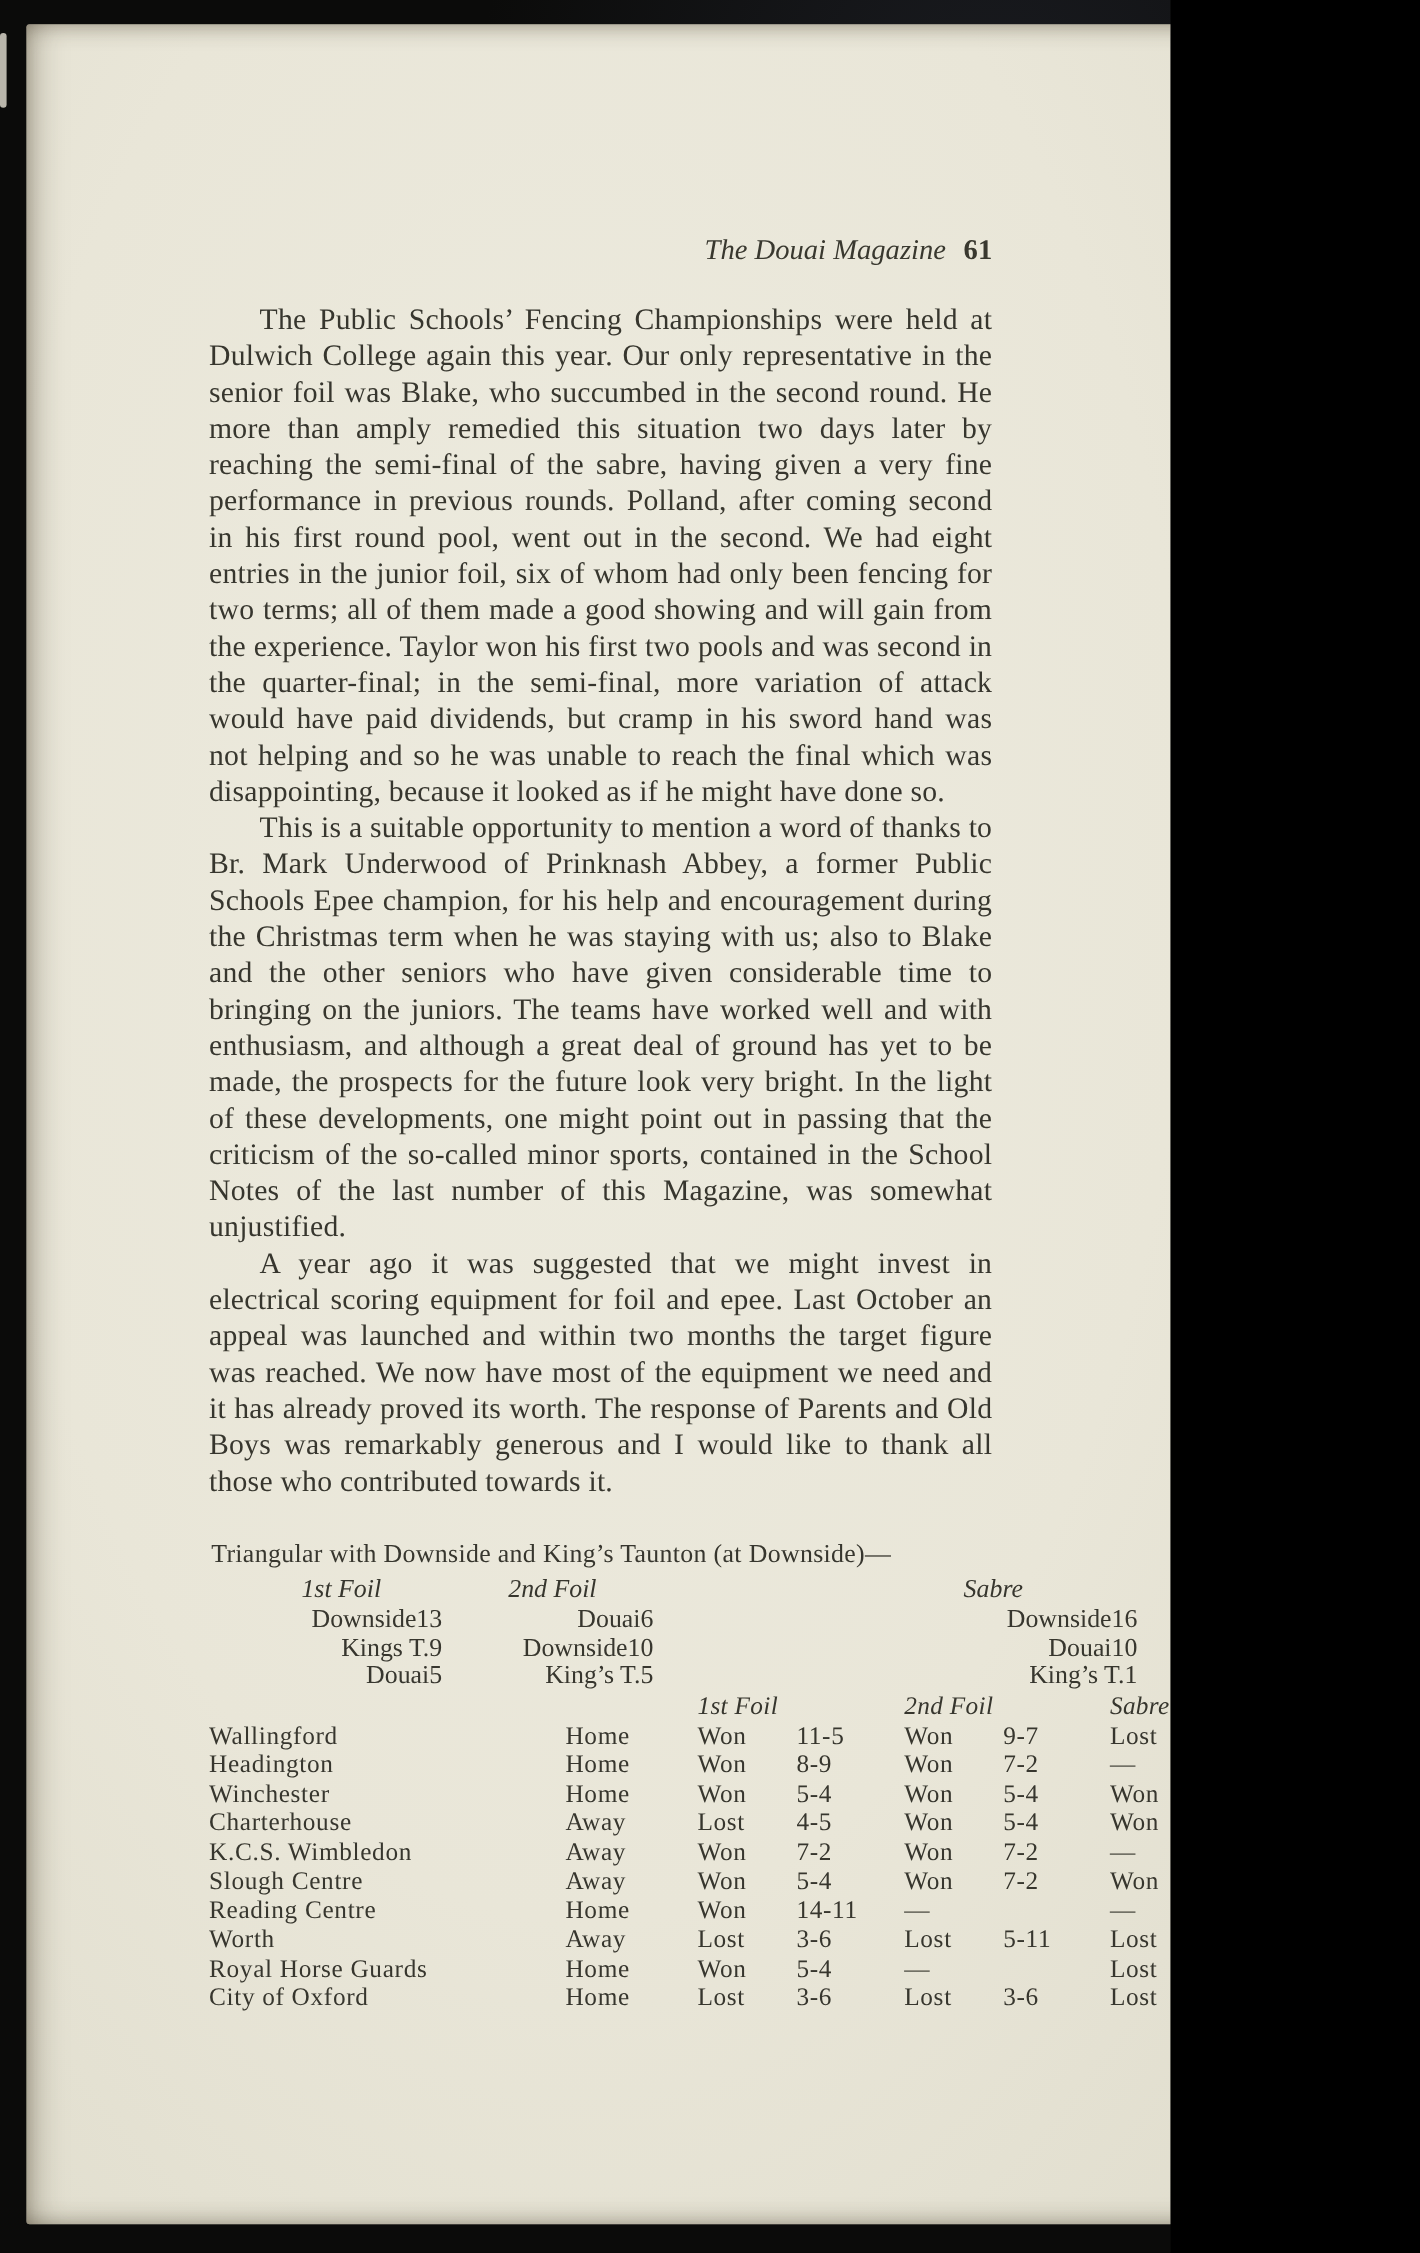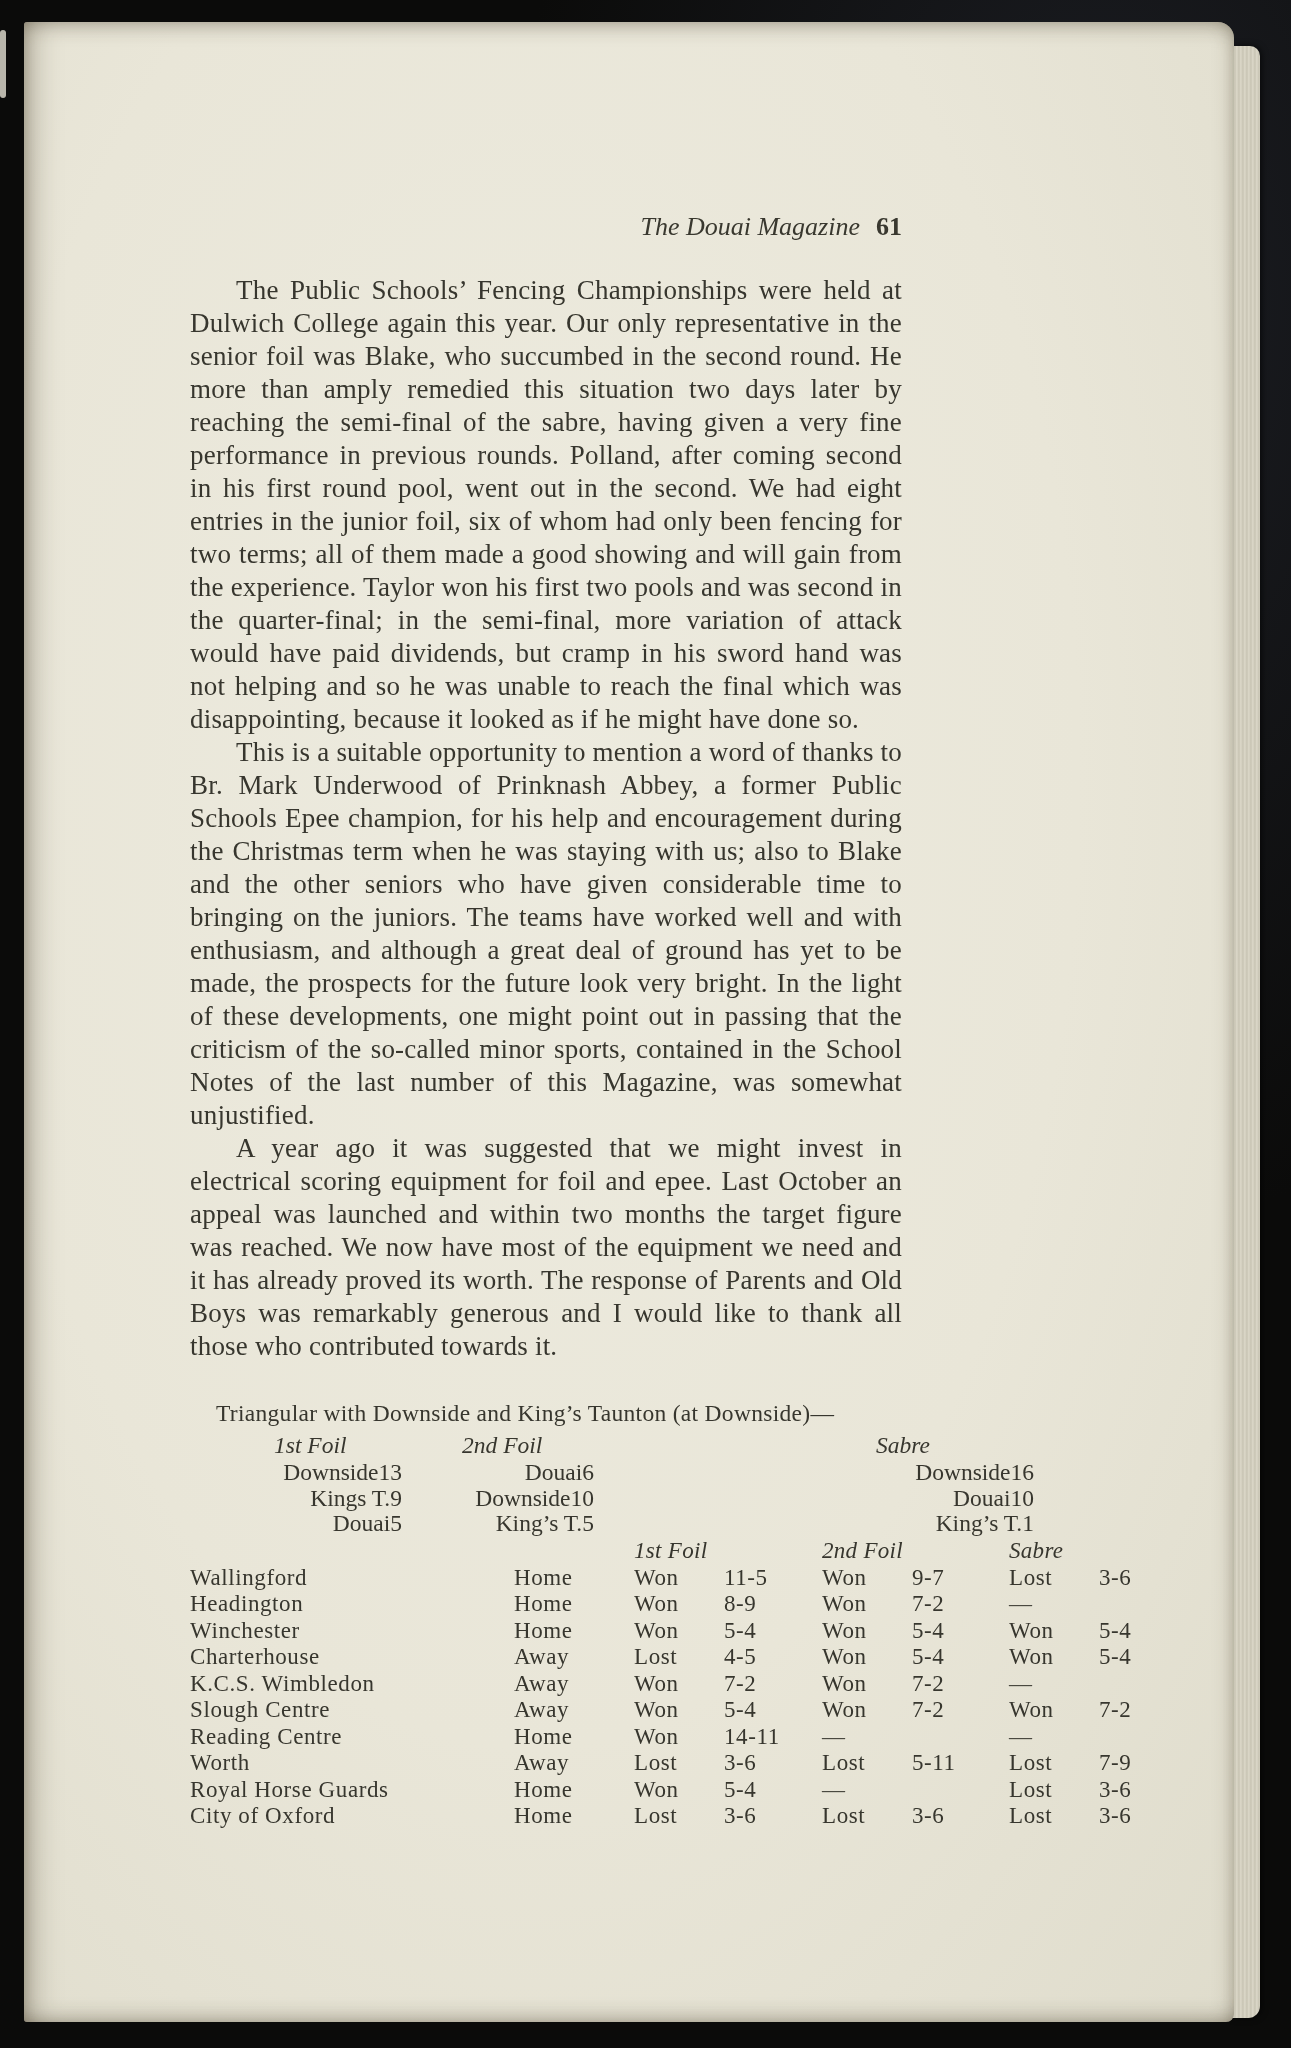--- a/index.html
+++ b/index.html
@@ -1,17 +1,17 @@
 <!DOCTYPE html>
 <html><head>
 <meta charset="utf-8">
 <style>
   html,body{margin:0;padding:0;background:#000;}
   .scan{
-    position:relative;width:1291px;height:2048px;overflow:hidden;
+    position:relative;width:1064px;height:2048px;overflow:hidden;
     background:
       radial-gradient(ellipse at 85% 15%, #1c1e24 0%, #0b0b0a 38%),
       #0a0a09;
     font-family:"Liberation Serif", serif;
   }
   
   .edge-stack{
     position:absolute;left:1232px;top:46px;width:28px;height:1972px;
     background:repeating-linear-gradient(to right,
       #dbd7c8 0px,#d3cfbf 2px,#c4c0af 3px,#d8d4c5 4px);
@@ -46,21 +46,21 @@
     letter-spacing:.2px;color:#37362e;
   }
   .article p{margin:0;text-indent:46px;}
   .results-heading{
     position:absolute;left:166px;top:1344px;width:712px;
     text-align:center;font-weight:bold;font-size:23px;letter-spacing:1.5px;
     color:#34332b;
   }
   .tri-intro{
     position:absolute;left:168px;top:1378px;font-size:23.5px;color:#37362e;
-    letter-spacing:.3px;white-space:nowrap;margin-left:24px;
+    letter-spacing:.3px;white-space:nowrap;
   }
   .tri{position:absolute;top:1410px;font-size:23.5px;color:#37362e;}
   .tri .tri-head{font-style:italic;height:27px;}
   .tri .tri-row{display:flex;justify-content:flex-end;height:25.5px;}
   .tri-1{left:250px;width:128px;}
   .tri-2{left:438px;width:132px;}
   .tri-3{left:852px;width:158px;}
   .mtable{
     position:absolute;left:166px;top:1516px;width:980px;
     font-size:23px;letter-spacing:.6px;color:#37362e;

